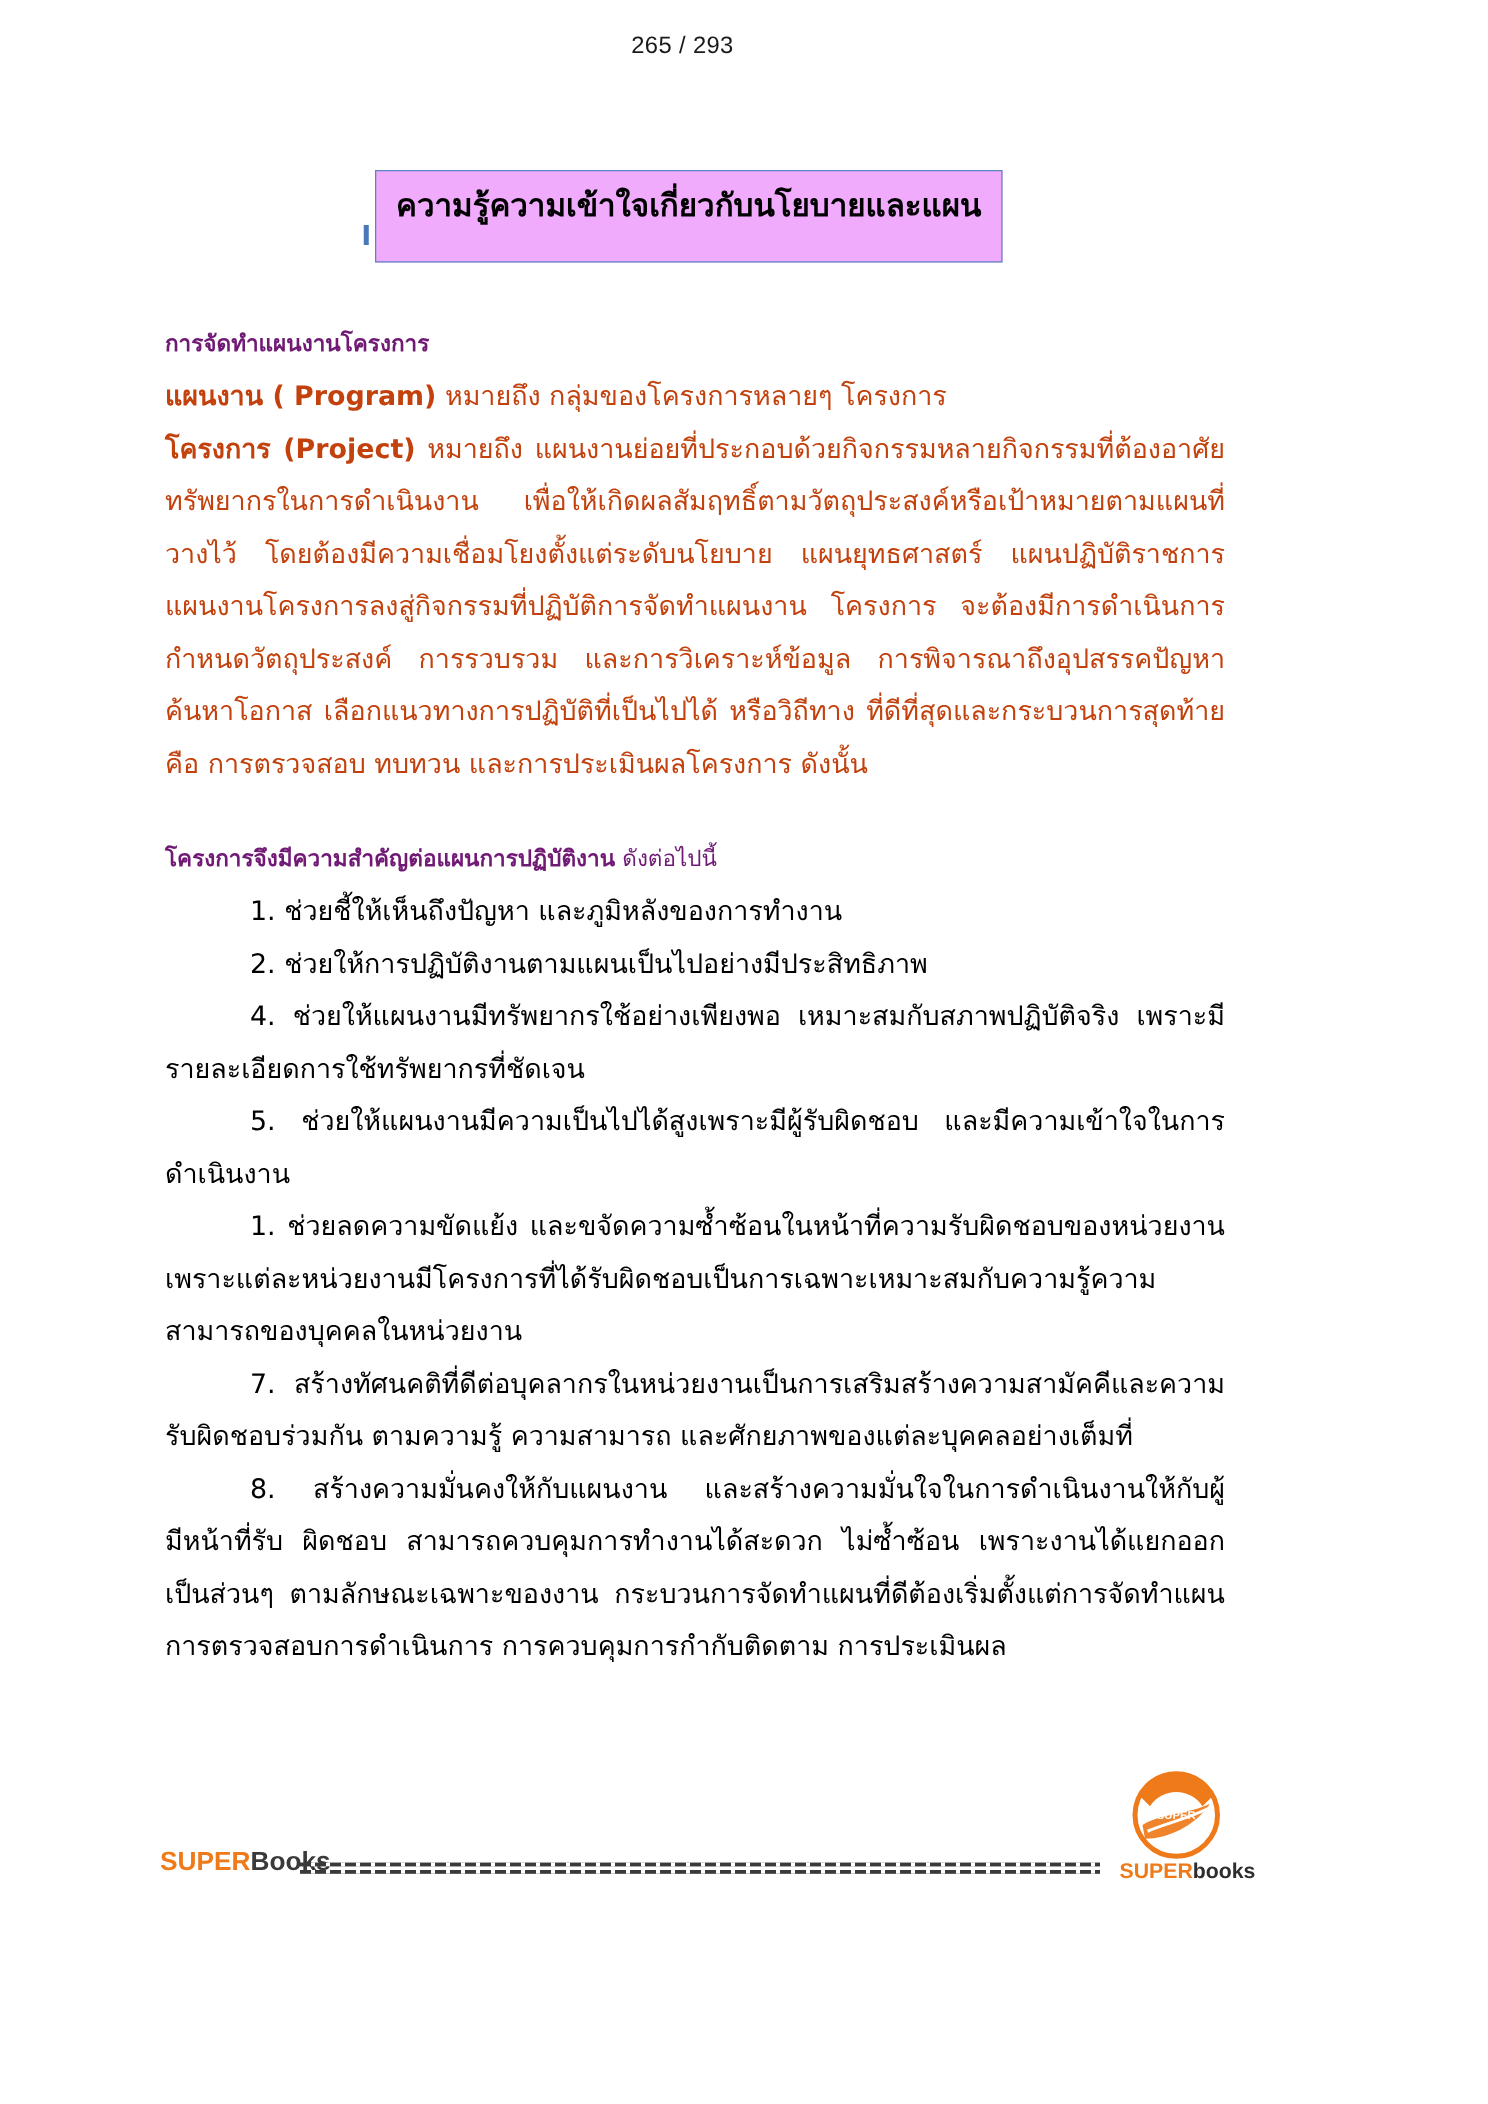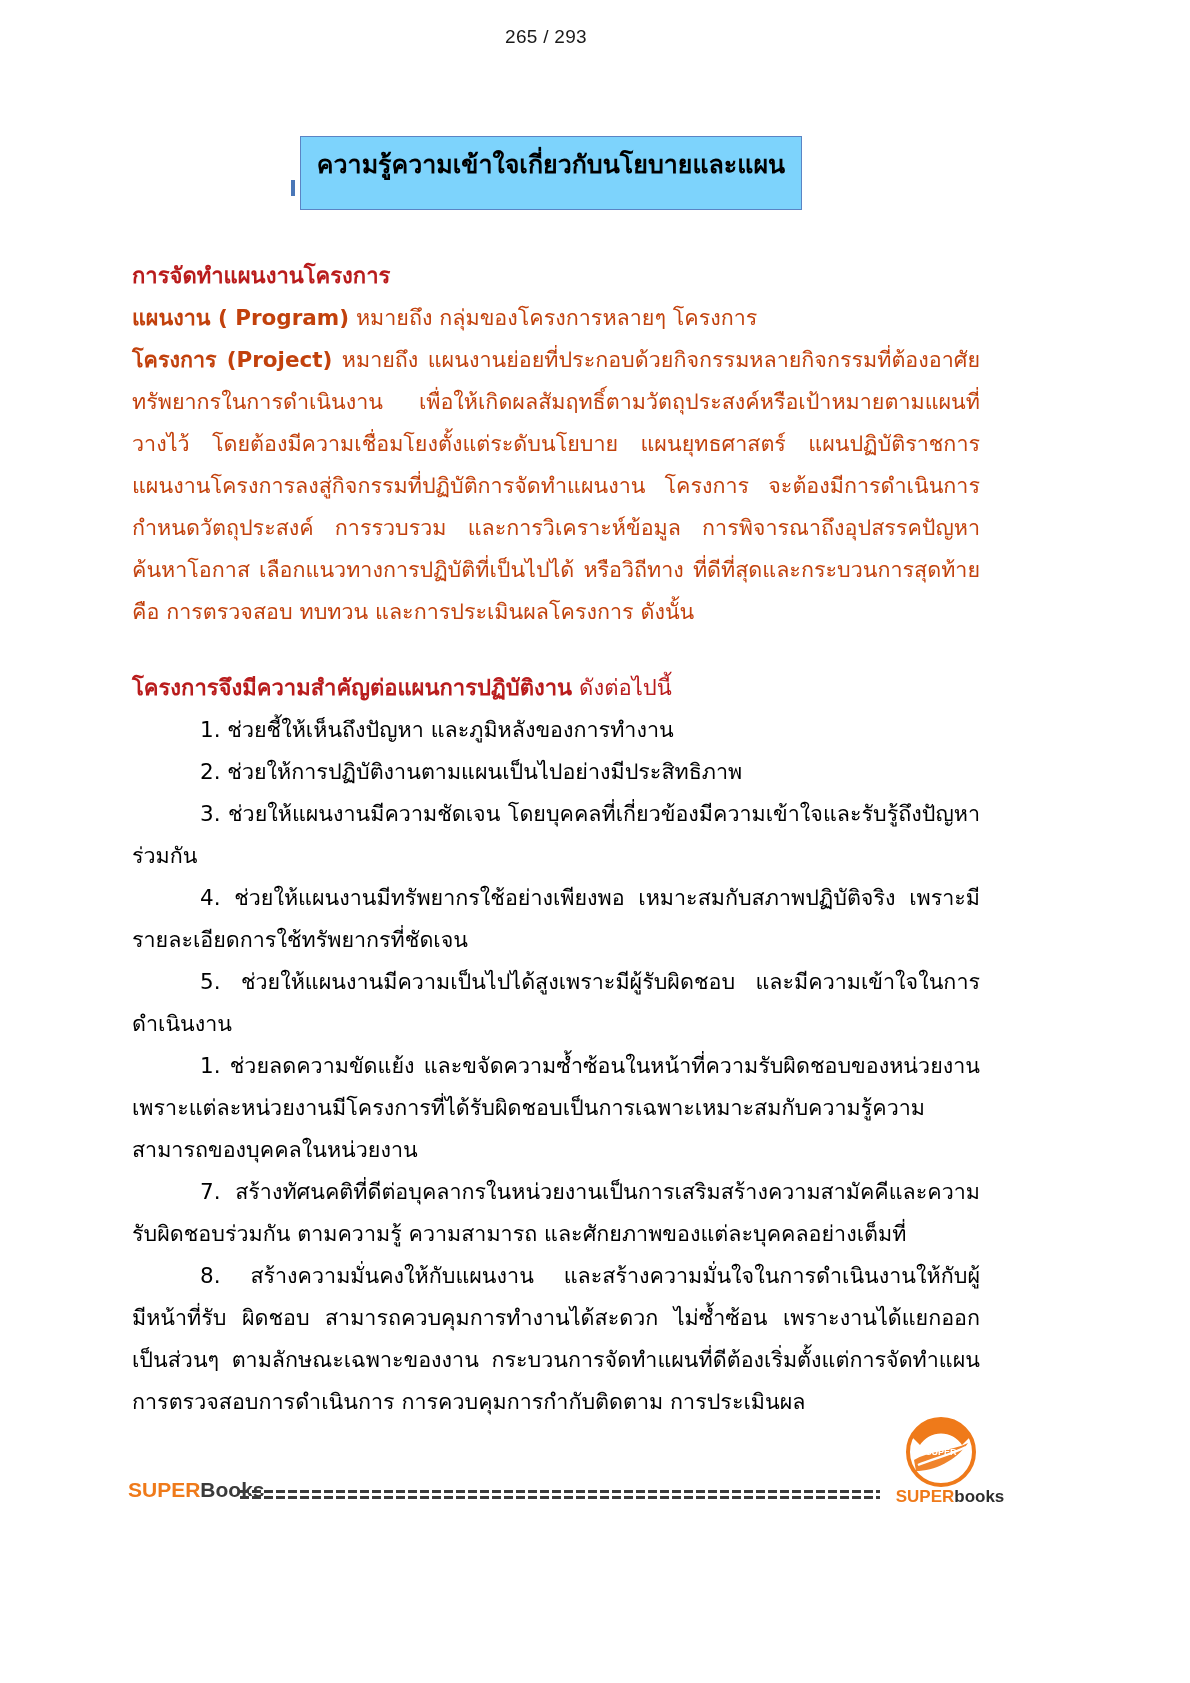--- a/index.html
+++ b/index.html
@@ -30,21 +30,21 @@
   }
 
   
   .title-box {
     position: absolute;
     left: 300px;
     top: 136px;
     width: 502px;
     height: 74px;
     border: 1.6px solid #5b84c4;
-    background: #7dd3fc;
+    background: #f0abfc;
     box-sizing: border-box;
   }
   .title-text {
     position: absolute;
     left: 0;
     right: 0;
     top: 12px;
     text-align: center;
     font-size: 25px;
     font-weight: bold;
@@ -73,25 +73,25 @@
     text-align: justify;
     text-justify: inter-word;
     margin: 0;
     color: #c2410c;
   }
   .para.noindent { text-indent: 0; }
   .lead {
     font-weight: bold;
   }
   .heading {
-    font-size: 22px;
+    font-size: 18px;
     line-height: 42px;
     font-weight: bold;
     margin: 0;
-    color: #b91c1c;
+    color: #701a75;
   }
   .spacer-md { height: 34px; }
 
   .list-item {
     font-size: 21.5px;
     line-height: 42px;
     text-align: justify;
     margin: 0;
     text-indent: 68px;
   }
@@ -197,21 +197,20 @@
   </p>
 
   <div class="spacer-md"></div>
 
   <p class="heading">
     <span>โครงการจึงมีความสำคัญต่อแผนการปฏิบัติงาน</span><span style="font-weight:normal"> ดังต่อไปนี้</span>
   </p>
 
   <p class="list-item">1. ช่วยชี้ให้เห็นถึงปัญหา และภูมิหลังของการทำงาน</p>
   <p class="list-item">2. ช่วยให้การปฏิบัติงานตามแผนเป็นไปอย่างมีประสิทธิภาพ</p>
-  <p class="list-item">3. ช่วยให้แผนงานมีความชัดเจน โดยบุคคลที่เกี่ยวข้องมีความเข้าใจและรับรู้ถึงปัญหาร่วมกัน</p>
   <p class="list-item">4. ช่วยให้แผนงานมีทรัพยากรใช้อย่างเพียงพอ เหมาะสมกับสภาพปฏิบัติจริง เพราะมีรายละเอียดการใช้ทรัพยากรที่ชัดเจน</p>
   <p class="list-item">5. ช่วยให้แผนงานมีความเป็นไปได้สูงเพราะมีผู้รับผิดชอบ และมีความเข้าใจในการดำเนินงาน</p>
   <p class="list-item">1. ช่วยลดความขัดแย้ง และขจัดความซ้ำซ้อนในหน้าที่ความรับผิดชอบของหน่วยงาน เพราะแต่ละหน่วยงานมีโครงการที่ได้รับผิดชอบเป็นการเฉพาะเหมาะสมกับความรู้ความสามารถของบุคคลในหน่วยงาน</p>
   <p class="list-item">7. สร้างทัศนคติที่ดีต่อบุคลากรในหน่วยงานเป็นการเสริมสร้างความสามัคคีและความรับผิดชอบร่วมกัน ตามความรู้ ความสามารถ และศักยภาพของแต่ละบุคคลอย่างเต็มที่</p>
   <p class="list-item">8. สร้างความมั่นคงให้กับแผนงาน และสร้างความมั่นใจในการดำเนินงานให้กับผู้มีหน้าที่รับ ผิดชอบ สามารถควบคุมการทำงานได้สะดวก ไม่ซ้ำซ้อน เพราะงานได้แยกออกเป็นส่วนๆ ตามลักษณะเฉพาะของงาน กระบวนการจัดทำแผนที่ดีต้องเริ่มตั้งแต่การจัดทำแผน การตรวจสอบการดำเนินการ การควบคุมการกำกับติดตาม การประเมินผล</p>
 
 </div>
 
 <div class="footer">
 

